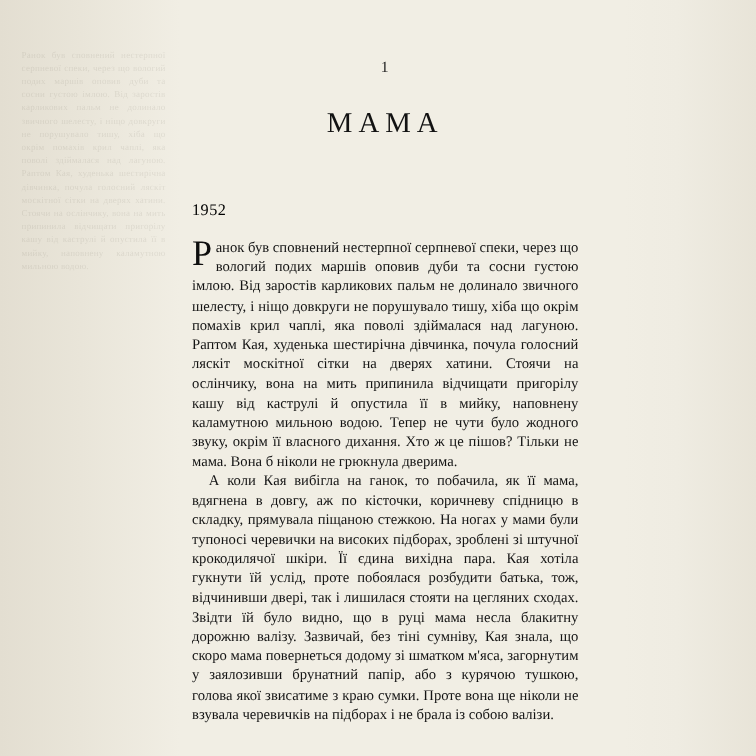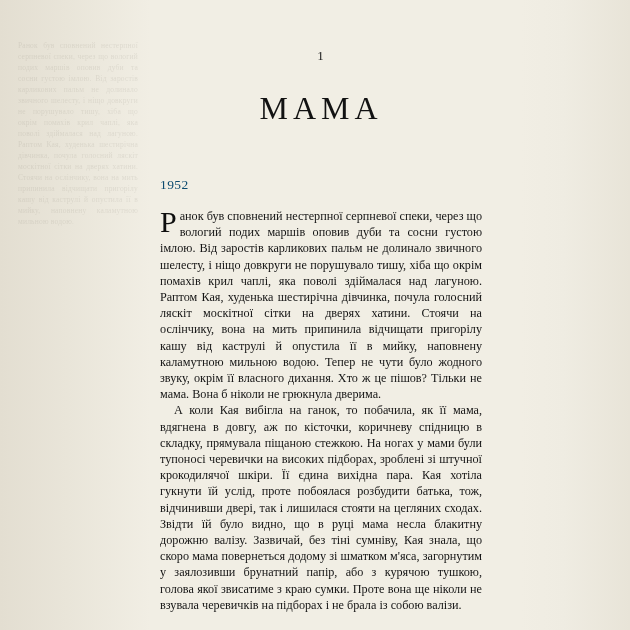--- a/index.html
+++ b/index.html
@@ -61,30 +61,30 @@
   }
   .chapter-number {
     text-align: center;
     font-size: 13px;
     color: #1b1b1b;
     margin-top: 48px;
     letter-spacing: 1px;
   }
   .chapter-title {
     text-align: center;
-    font-size: 32px;
+    font-size: 24px;
     letter-spacing: 5px;
     color: #121212;
     margin-top: 26px;
     font-weight: normal;
   }
   .year {
     margin-top: 50px;
     font-size: 13.5px;
-    color: #0c4a6e;
+    color: #000000;
     letter-spacing: 0.4px;
   }
   .body-text {
     margin-top: 15px;
     font-size: 12.2px;
     line-height: 16.2px;
     color: #141414;
     text-align: justify;
     text-justify: inter-word;
     hyphens: none;

